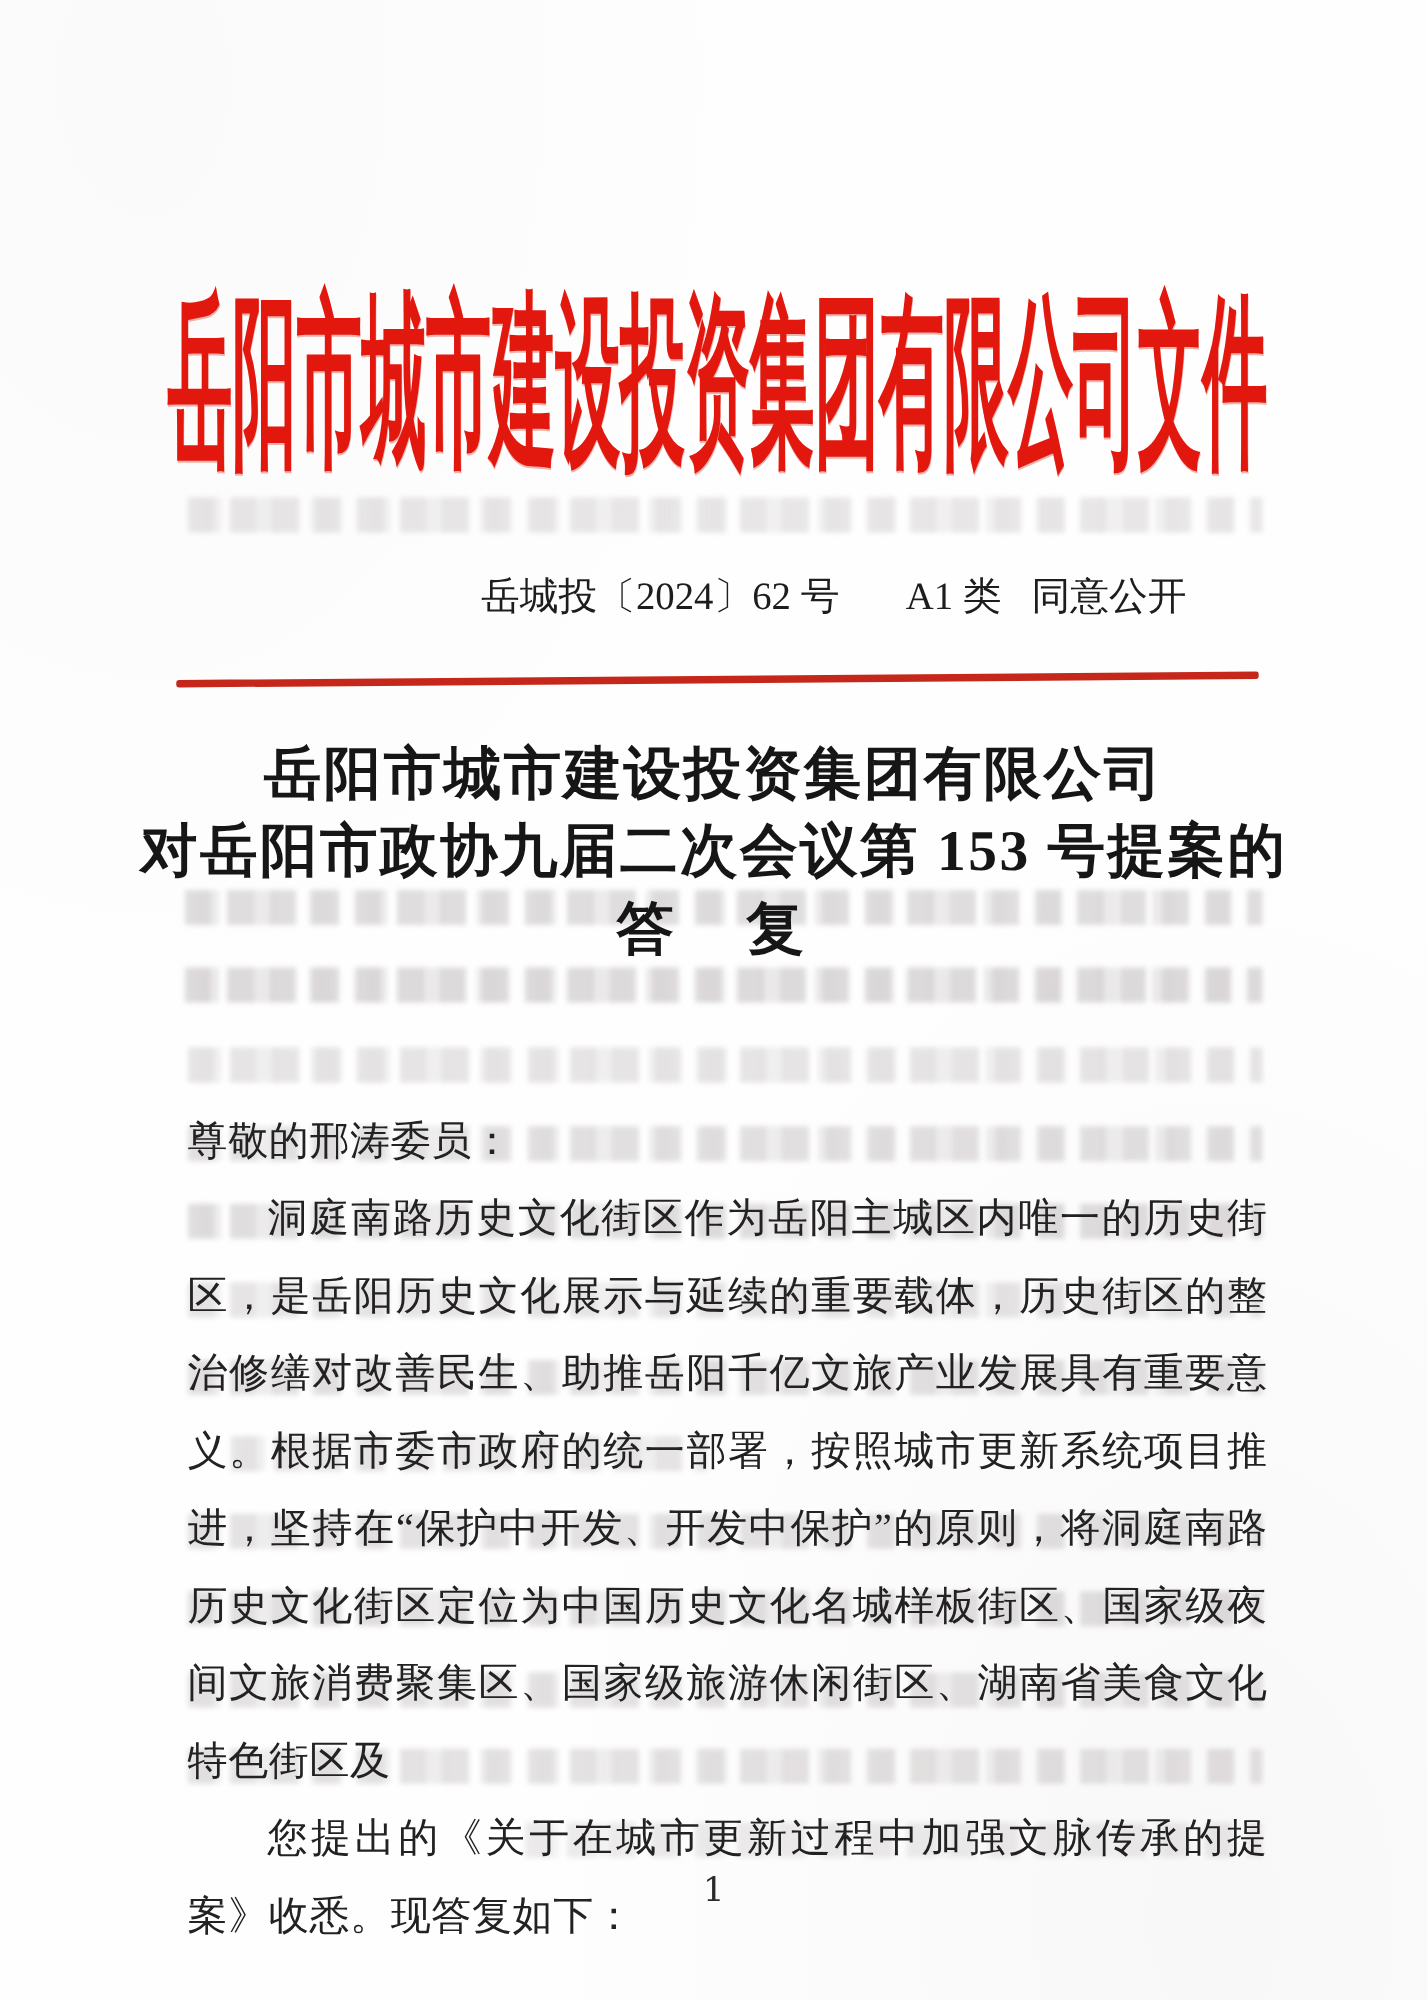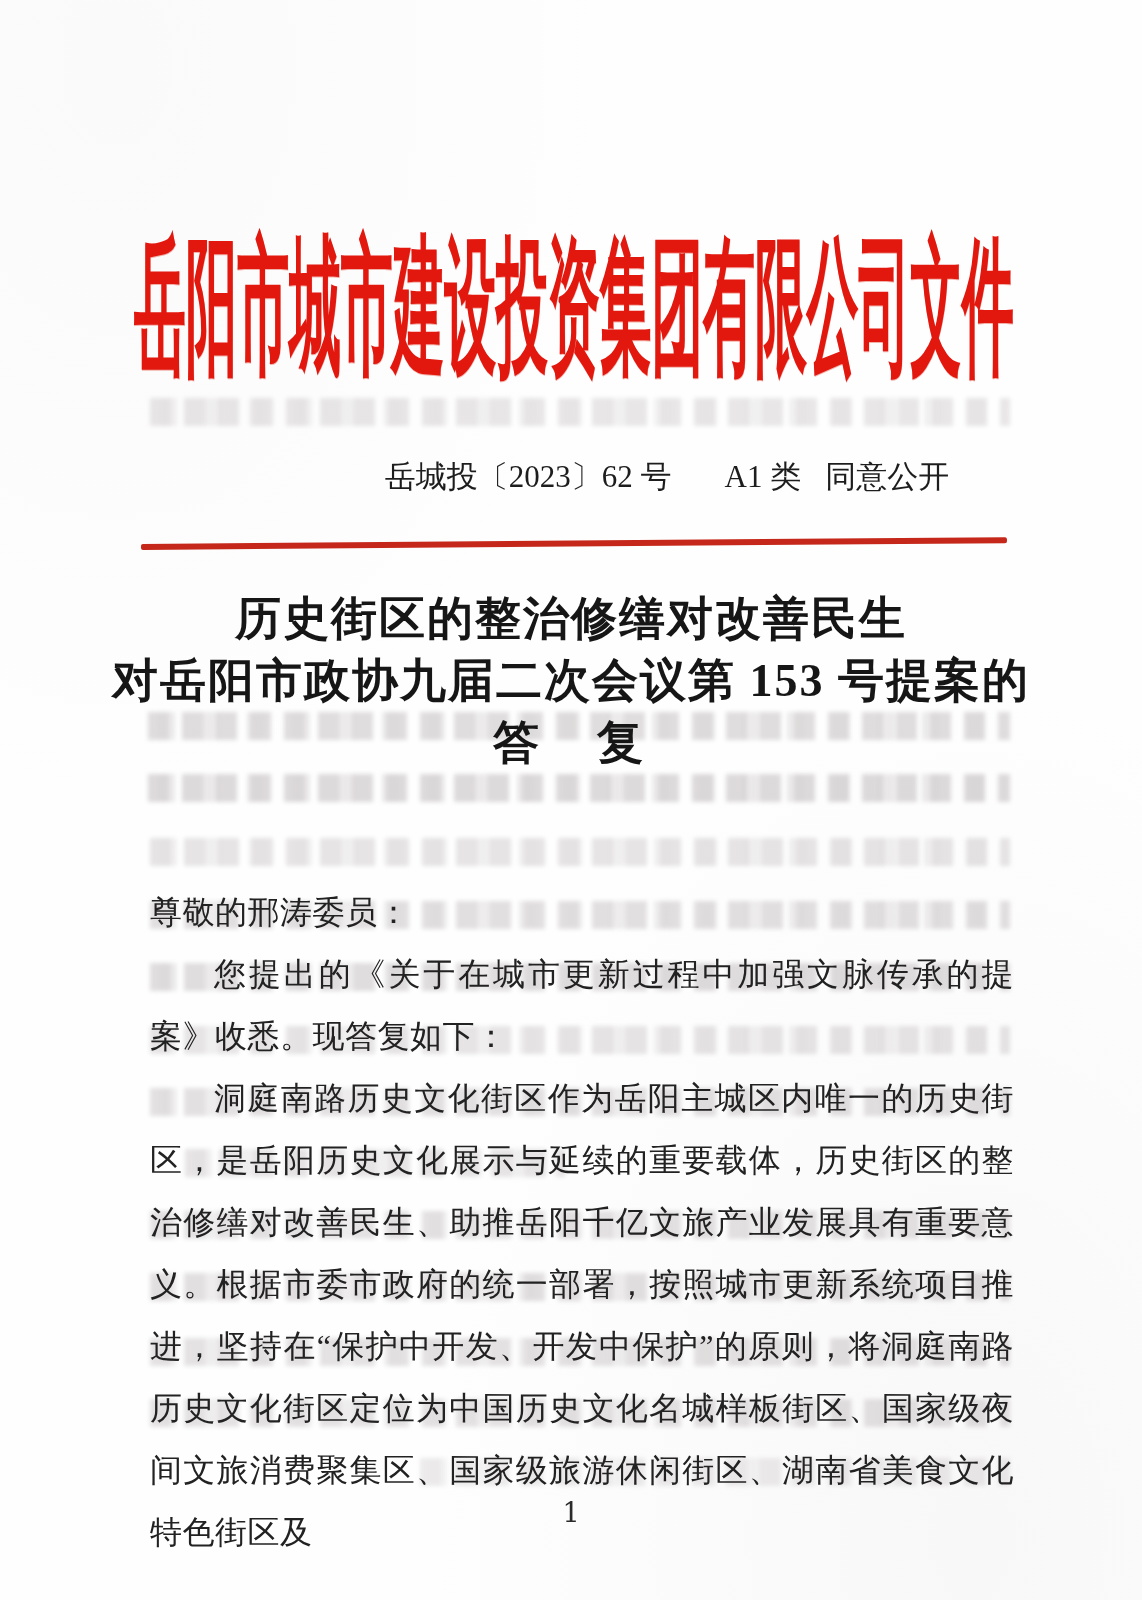--- a/index.html
+++ b/index.html
@@ -120,34 +120,34 @@
   <div class="ghost" style="top:1149px; left:185px; width:380px; opacity:.22;"></div>
   <div class="ghost" style="top:1211px; left:150px; width:860px; opacity:.24;"></div>
   <div class="ghost" style="top:1273px; left:150px; width:860px; opacity:.26;"></div>
   <div class="ghost" style="top:1338px; left:150px; width:860px; opacity:.24;"></div>
   <div class="ghost" style="top:1399px; left:150px; width:860px; opacity:.24;"></div>
   <div class="ghost" style="top:1458px; left:420px; width:590px; opacity:.16;"></div>
 
   <div class="letterhead-title" style="color: rgb(226, 23, 14);">岳阳市城市建设投资集团有限公司文件</div>
 
   <div class="doc-number-row">
-    <span class="doc-no">岳城投〔2023〕62 号</span>
+    <span class="doc-no">岳城投〔2024〕62 号</span>
     <span class="doc-class">A1 类</span>
     <span class="doc-pub">同意公开</span>
   </div>
 
   <div class="red-divider" style="background: rgb(197, 40, 26);"></div>
 
   <div class="doc-title">
-    <div>历史街区的整治修缮对改善民生</div>
+    <div>岳阳市城市建设投资集团有限公司</div>
     <div>对岳阳市政协九届二次会议第 153 号提案的</div>
     <div style="letter-spacing:6px;text-align:center;">答　复</div>
   </div>
 
   <div class="body-text">
     <div>尊敬的邢涛委员：</div>
+    <p>洞庭南路历史文化街区作为岳阳主城区内唯一的历史街区，是岳阳历史文化展示与延续的重要载体，历史街区的整治修缮对改善民生、助推岳阳千亿文旅产业发展具有重要意义。根据市委市政府的统一部署，按照城市更新系统项目推进，坚持在“保护中开发、开发中保护”的原则，将洞庭南路历史文化街区定位为中国历史文化名城样板街区、国家级夜间文旅消费聚集区、国家级旅游休闲街区、湖南省美食文化特色街区及</p>
     <p>您提出的《关于在城市更新过程中加强文脉传承的提案》收悉。现答复如下：</p>
-    <p>洞庭南路历史文化街区作为岳阳主城区内唯一的历史街区，是岳阳历史文化展示与延续的重要载体，历史街区的整治修缮对改善民生、助推岳阳千亿文旅产业发展具有重要意义。根据市委市政府的统一部署，按照城市更新系统项目推进，坚持在“保护中开发、开发中保护”的原则，将洞庭南路历史文化街区定位为中国历史文化名城样板街区、国家级夜间文旅消费聚集区、国家级旅游休闲街区、湖南省美食文化特色街区及</p>
   </div>
 
   <div class="page-number">1</div>
 
 </div>
 
 </body></html>

